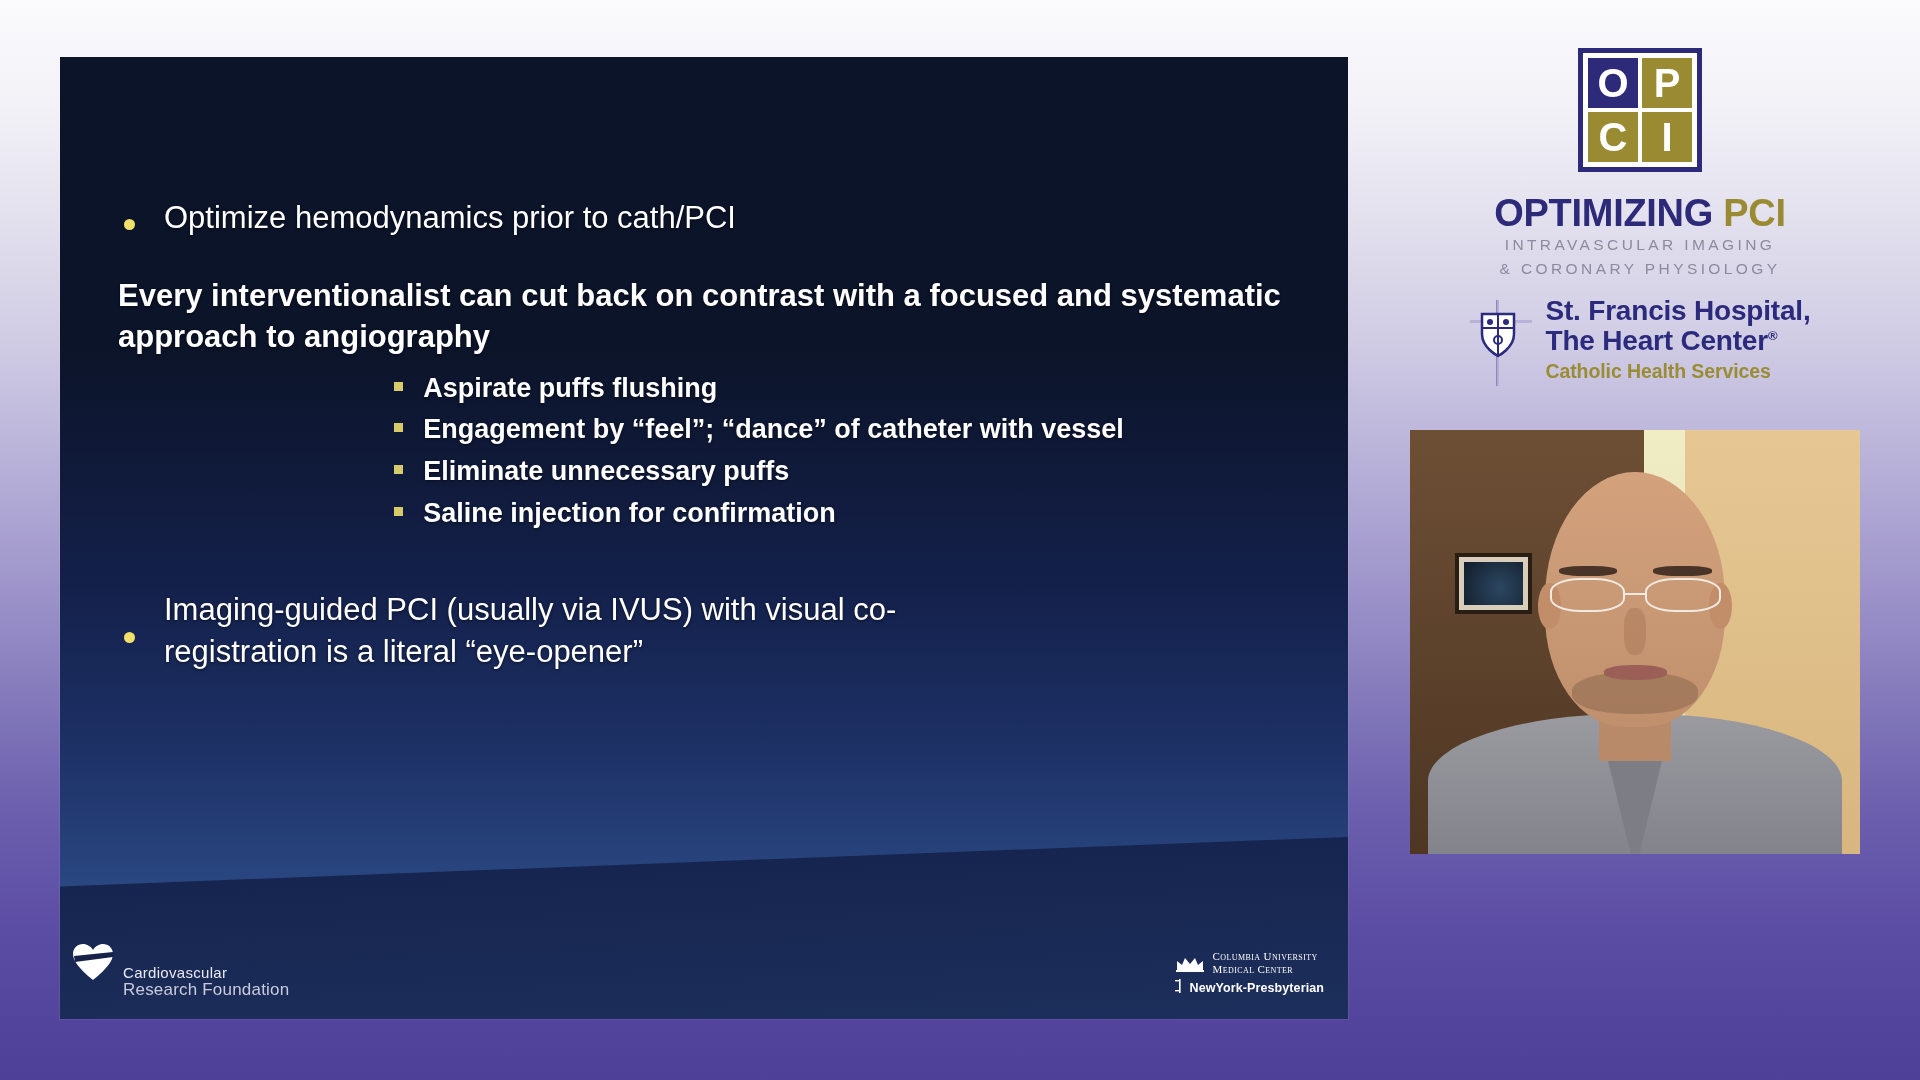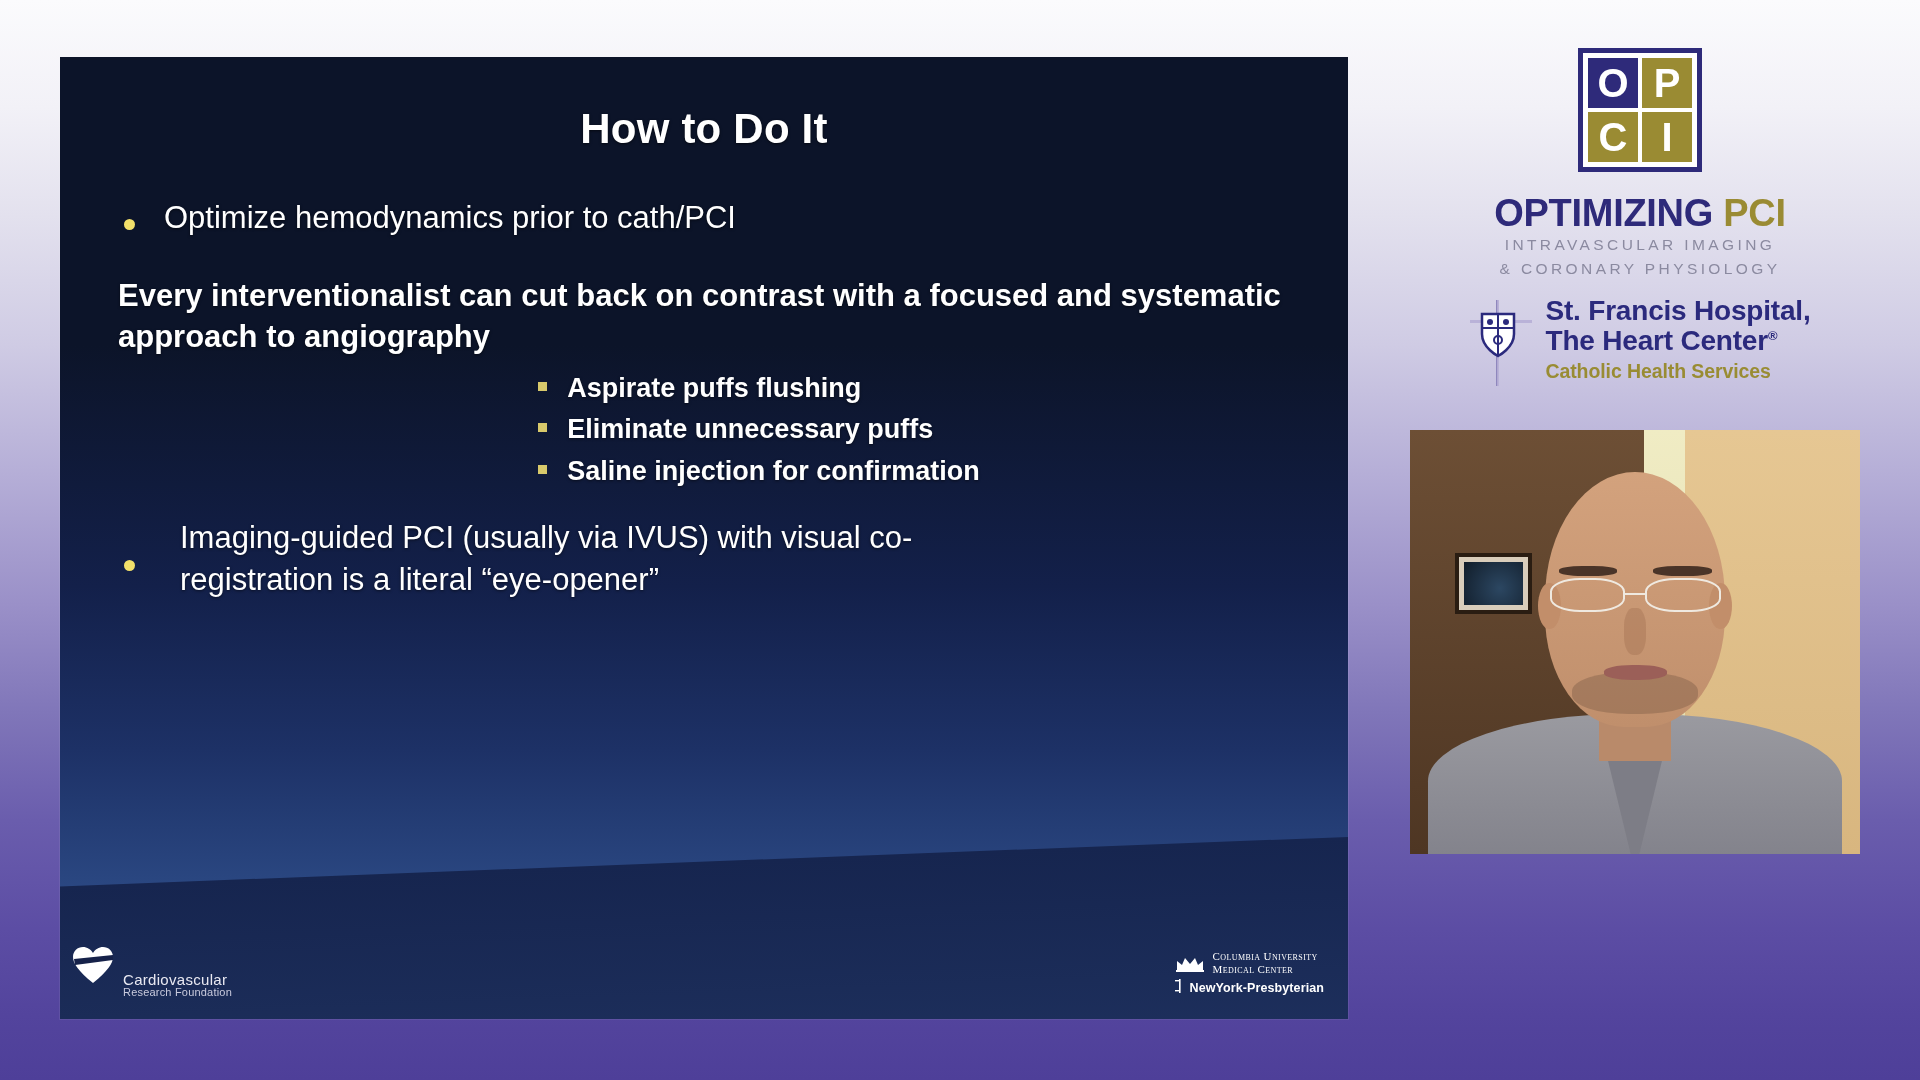--- a/index.html
+++ b/index.html
@@ -87,21 +87,21 @@
     width:9px; height:9px;
     background:#d8c96b;
     margin:14px 20px 0 0;
   }
 
   
   #crf { position:absolute; left:12px; bottom:20px; display:flex; align-items:center; gap:9px; }
   #crf .heart { width:42px; height:38px; position:relative; }
   #crf .crf-txt { line-height:1.05; }
   #crf .crf-1 { color:#e9e9f2; font-size:15px; letter-spacing:0.3px;margin-top:40px; }
-  #crf .crf-2 { color:#c9cadd; font-size:11px; letter-spacing:0.2px; }
+  #crf .crf-2 { color:#c9cadd; font-size:17px; letter-spacing:0.2px; }
 
   
   #cumc { position:absolute; right:24px; bottom:22px; color:#ffffff; }
   #cumc .row1 { display:flex; align-items:center; gap:8px; }
   #cumc .crown { width:30px; height:18px; position:relative; }
   #cumc .cu-txt { font-family:"Liberation Serif", serif; line-height:1.12; font-size:11px; letter-spacing:0.4px; }
   #cumc .row2 { display:flex; align-items:center; gap:5px; margin-top:4px; }
   #cumc .nyp { font-size:12.5px; font-weight:bold; letter-spacing:0.1px; }
 
   
@@ -184,51 +184,54 @@
 
   .spacer-b1 { margin-bottom:44px;font-weight:bold; }
 </style>
 </head>
 <body>
 
 <div id="slide">
   <div class="diag2"></div>
   <div class="diag"></div>
 
-  <div id="slide-title">How to Do It</div>
 
   <div id="bullets">
 
     <div class="b1">
       <span class="dot"></span>
       <span class="txt">Optimize hemodynamics prior to cath/PCI</span>
     </div>
 
     <div class="b1 spacer-b1" style="flex-direction:column;margin-bottom:22px;">
       <div style="display:flex;align-items:flex-start;">
         <span class="dot"></span>
         <span class="txt">Every interventionalist can cut back on contrast with a focused and systematic approach to angiography</span>
       </div>
       <div class="sublist">
         <div class="b2">
           <span class="sq"></span>
           <span>Aspirate puffs flushing</span>
         </div>
         <div class="b2">
           <span class="sq"></span>
+          <span>Engagement by “feel”; “dance” of catheter with vessel</span>
+        </div>
+        <div class="b2">
+          <span class="sq"></span>
           <span>Eliminate unnecessary puffs</span>
         </div>
         <div class="b2">
           <span class="sq"></span>
           <span>Saline injection for confirmation</span>
         </div>
       </div>
     </div>
 
-    <div class="b1" style="margin-top:24px;gap:16px;">
+    <div class="b1" style="margin-top:54px;">
       <span class="dot"></span>
       <span class="txt" style="max-width:830px;">Imaging-guided PCI (usually via IVUS) with visual co-registration is a literal “eye-opener”</span>
     </div>
 
   </div>
 
   <div id="crf">
     <span class="heart">
       <svg width="42" height="38" viewBox="0 0 42 38" aria-hidden="true">
         <path d="M21 37 C6 25 1 17 1 11 C1 5 5.5 1 11 1 C15 1 19 3.5 21 7 C23 3.5 27 1 31 1 C36.5 1 41 5 41 11 C41 17 36 25 21 37 Z" fill="#ffffff"></path>

